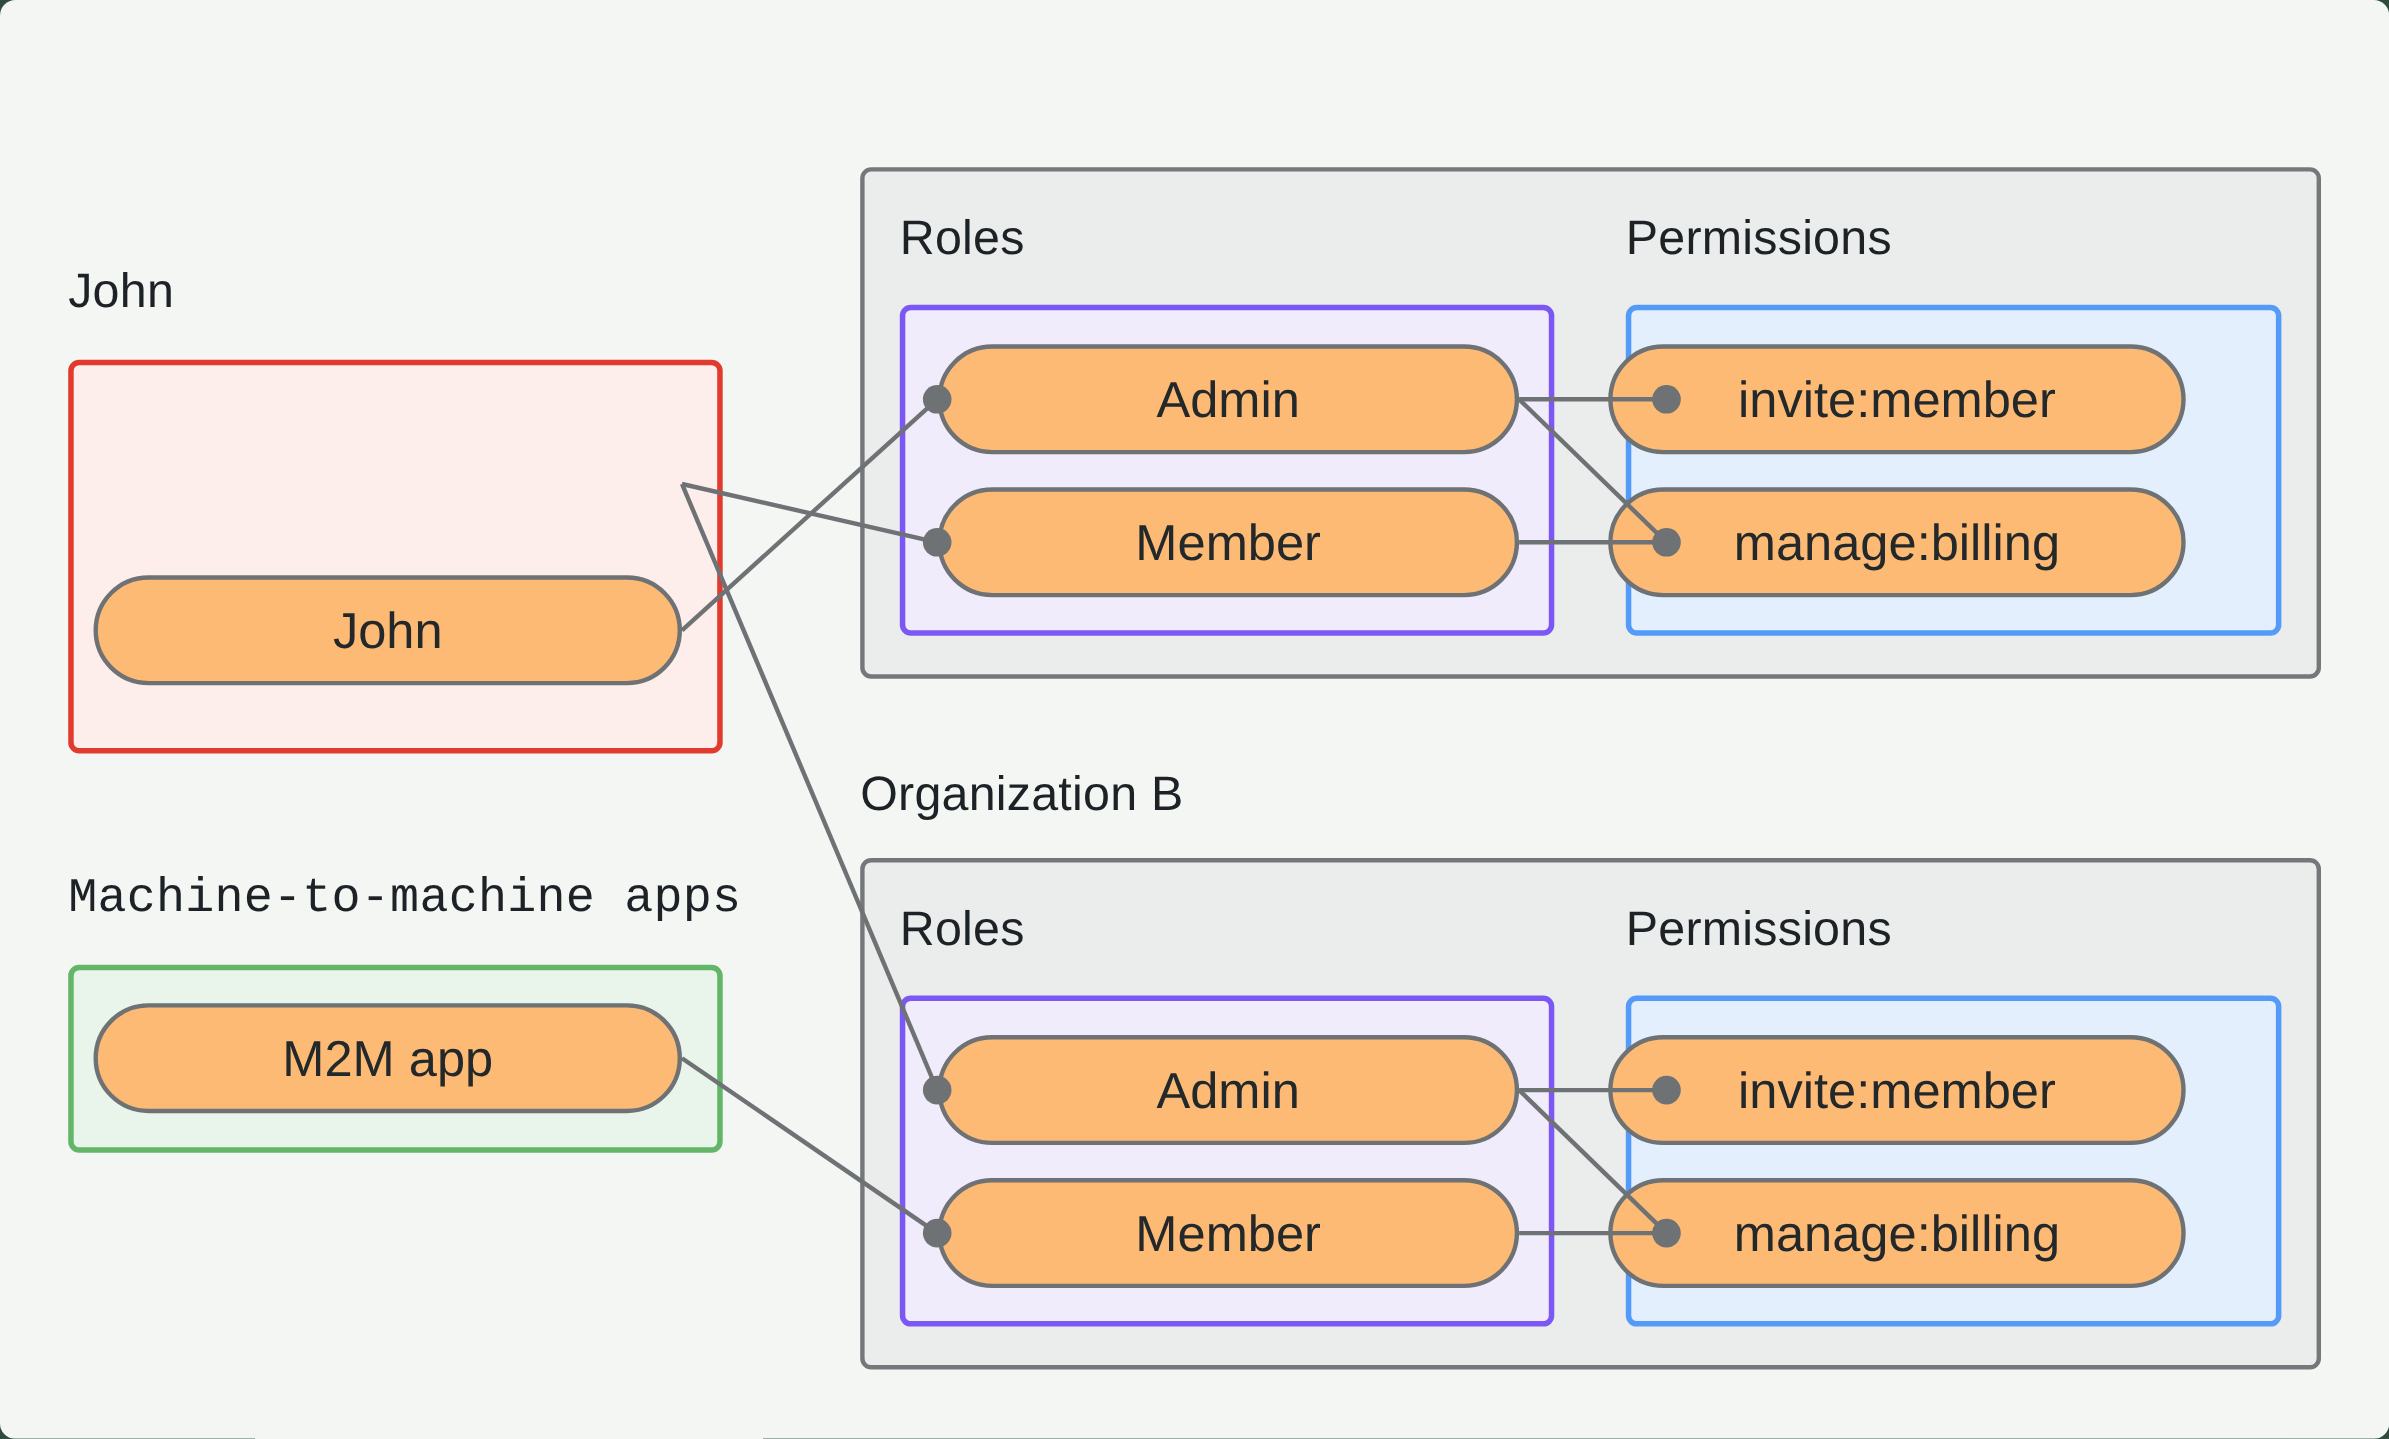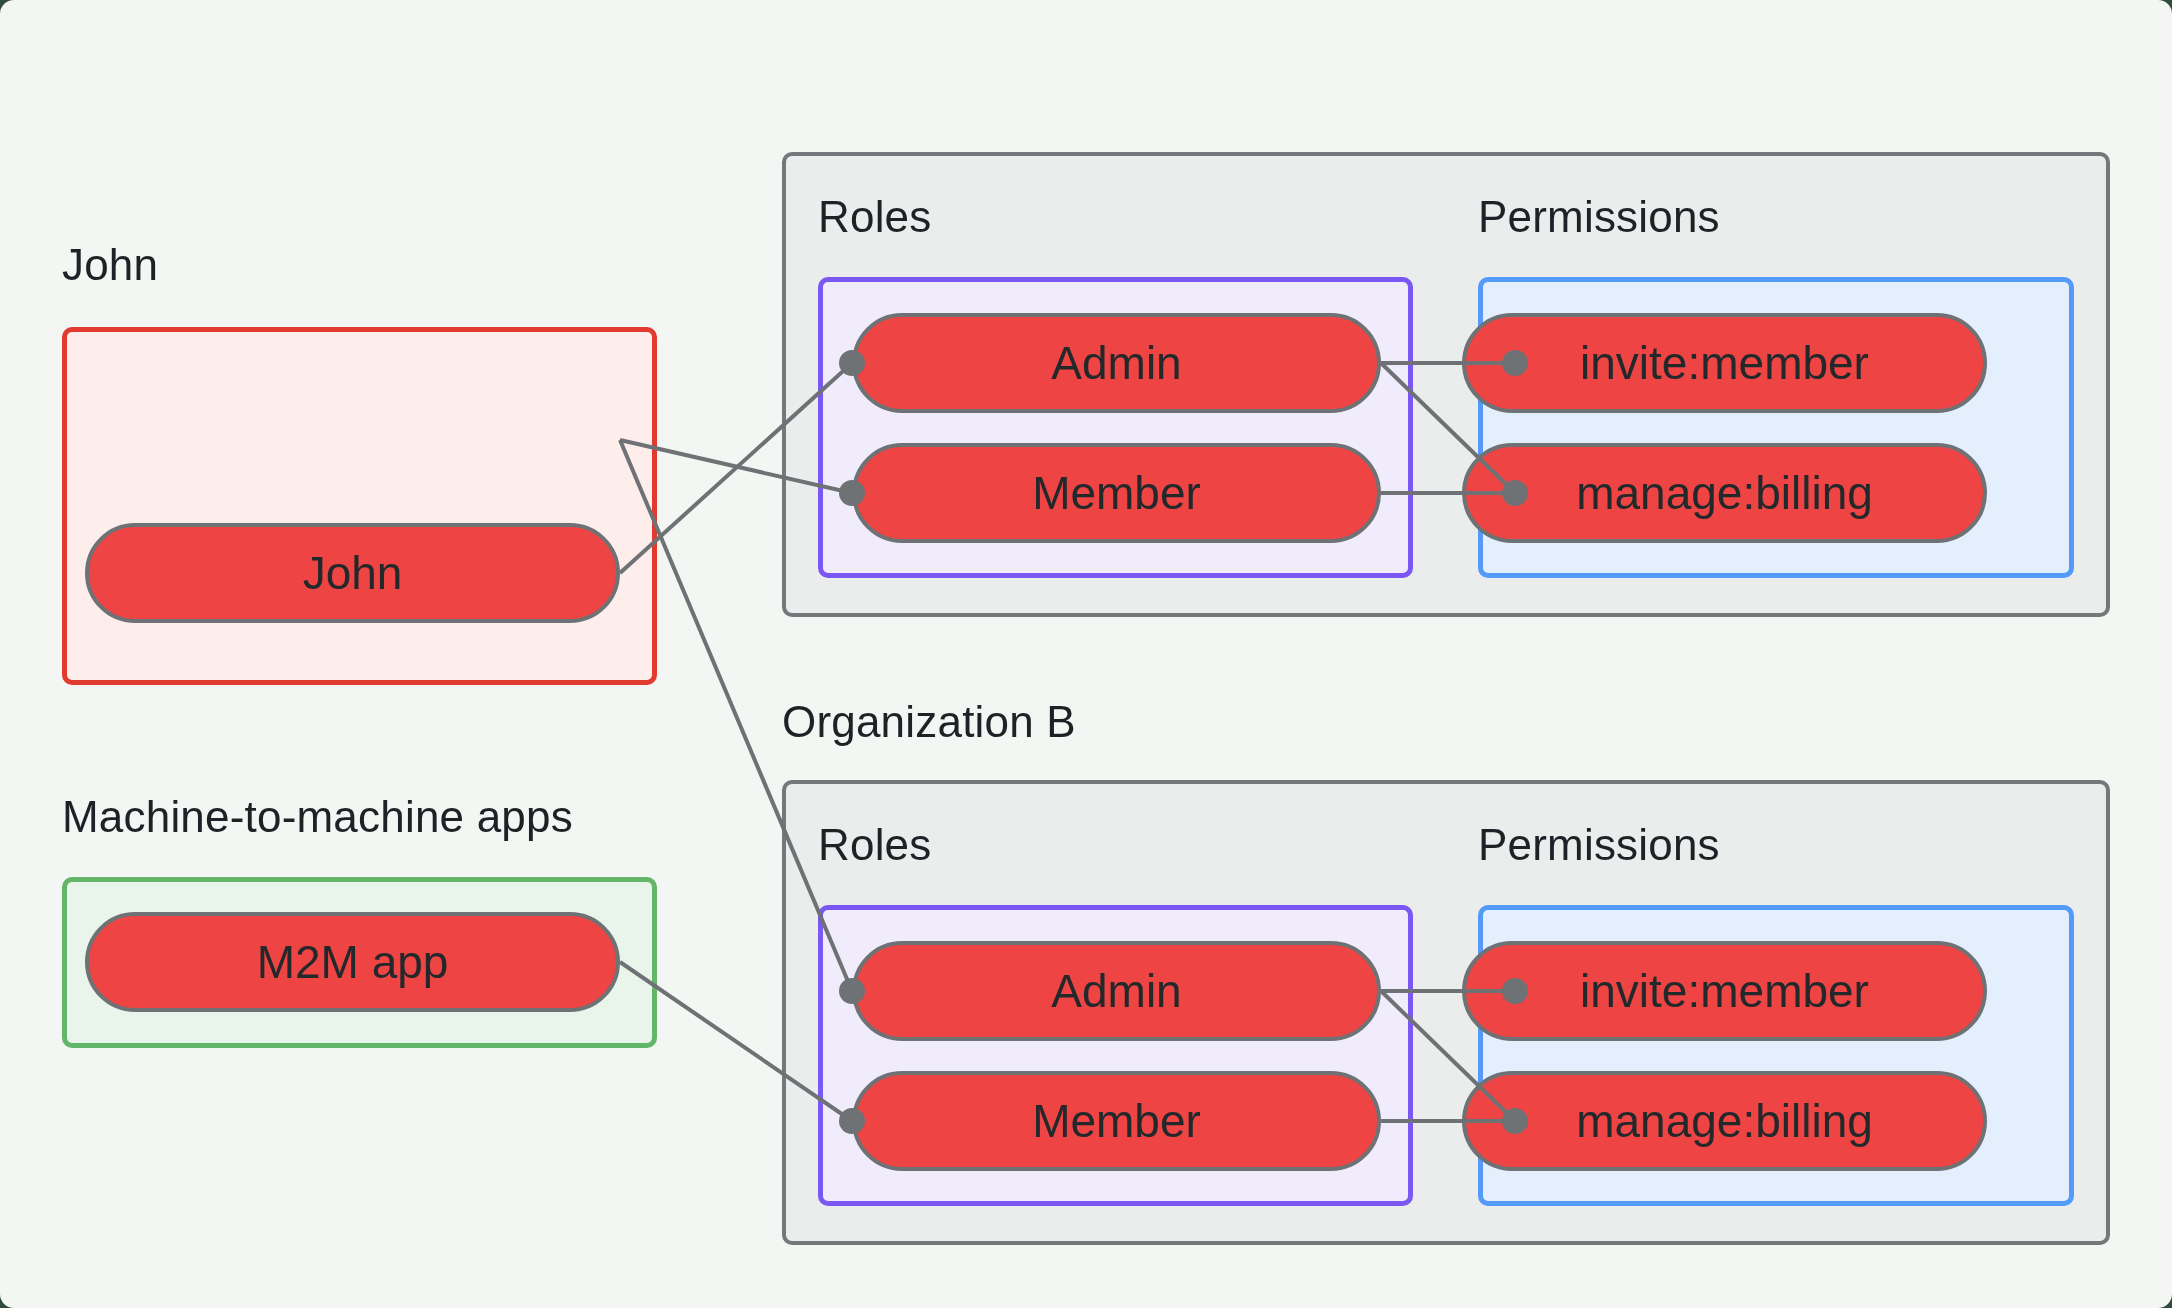--- a/index.html
+++ b/index.html
@@ -10,35 +10,35 @@
   }
   .lbl{
     position:absolute;font-size:44px;font-weight:500;color:#1d2226;
     line-height:1.15;letter-spacing:.2px;white-space:nowrap;
   }
   .box{position:absolute;box-sizing:border-box;}
   .groupbox{border:5px solid transparent;border-radius:10px;}
   .orgbox{background:#ebedec;border:4px solid #74787b;border-radius:10px;}
   .subbox{border:5px solid transparent;border-radius:10px;}
   .pill{
-    position:absolute;height:100px;background:#ef4444;
+    position:absolute;height:100px;background:#fdba74;
     border:4px solid #6e7275;border-radius:56px;
     display:flex;align-items:center;justify-content:center;
     font-size:46px;color:#23282b;box-sizing:border-box;white-space:nowrap;
   }
   .pill-left{left:85px;width:535px;}
   .pill-role{left:852px;width:529px;}
   .pill-perm{left:1462px;width:525px;}
 
   .users-lbl{left:62px;top:240px;}
   .users-box{left:62px;top:327px;width:595px;height:358px;}
   .sarah{top:390px;}
   .john{top:523px;}
 
-  .m2m-lbl{left:62px;top:792px;}
+  .m2m-lbl{left:62px;top:792px;font-family:Liberation Mono, monospace;}
   .m2m-box{left:62px;top:877px;width:595px;height:171px;}
   .m2m{top:912px;}
 
   .orgA-title{left:782px;top:69px;}
   .orgB-title{left:782px;top:697px;}
   .orgA-box{left:782px;top:152px;width:1328px;height:465px;}
   .orgB-box{left:782px;top:780px;width:1328px;height:465px;}
 
   .rolesA-lbl{left:818px;top:192px;}
   .permsA-lbl{left:1478px;top:192px;}

